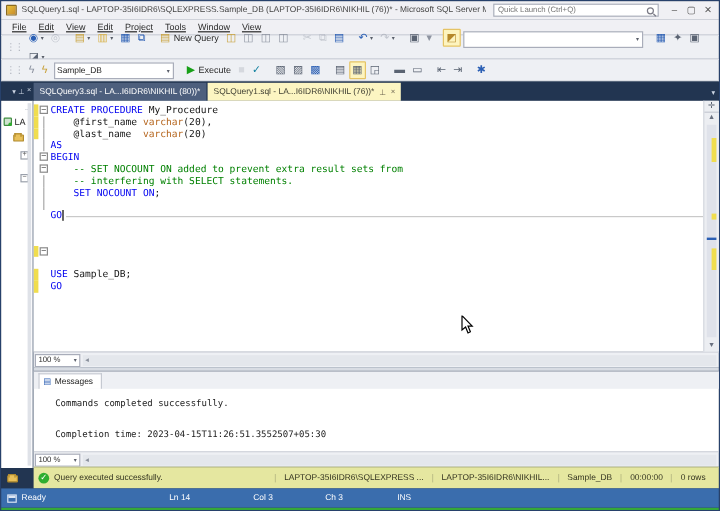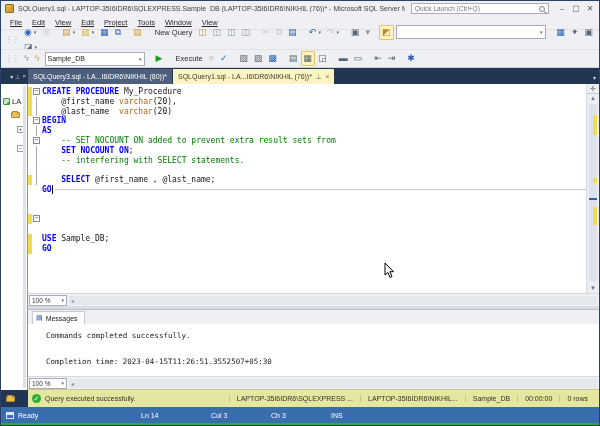--- a/index.html
+++ b/index.html
@@ -25,21 +25,21 @@
   
   .toolbar { background:#eef0f4; display:flex; align-items:center; padding:1px 2px; flex:none; border-top:1px solid #e0e2e8; }
   .toolbar.r1 { height:20px; }
   .toolbar.r2 { height:19px; border-bottom:1px solid #cfd3da; }
   .grip { color:#a9adb8; font-size:8px; letter-spacing:-1px; margin:0 2px; }
   .tb-sep { width:1px; height:13px; background:#c9cdd6; margin:0 3px; }
   .tb-btn { display:inline-flex; align-items:center; height:15px; padding:0 2px; border:1px solid transparent; border-radius:1px; }
   .tb-btn .g { font-size:9px; line-height:9px; }
   .tb-btn.disabled .g { opacity:.45; }
   .tb-btn.pressed { background:#fdf4bf; border-color:#e5c365; }
-  .tb-btn .lbl { margin-left:13px; color:#2a2a2a; font-size:7.5px; white-space:nowrap; }
+  .tb-btn .lbl { margin-left:3px; color:#2a2a2a; font-size:7.5px; white-space:nowrap; }
   .tb-btn .dd { font-size:5px; color:#5a5f6a; margin-left:2px; }
   .tb-combo { height:14px; background:#fff; border:1px solid #a9adba; display:inline-flex; align-items:center; justify-content:space-between; padding:0 2px; font-size:7px; color:#222; margin:0 2px; }
   .tb-combo .dd { font-size:5px; color:#5a5f6a; }
 
   
   .main { flex:1; display:flex; min-height:0; background:#223551; }
 
   
   .oe { width:27px; flex:none; display:flex; flex-direction:column; }
   .oe-head { height:16px; background:#223551; display:flex; align-items:center; justify-content:flex-end; gap:2px; padding-right:2px; color:#cdd6e4; font-size:6px; flex:none; }
@@ -67,21 +67,21 @@
   
   .editor { flex:1; background:#fff; display:flex; min-height:0; position:relative; }
   .ed-text { flex:1; overflow:hidden; padding-top:3px; }
   .code-line { display:flex; align-items:stretch; height:9.8px; font-family:"DejaVu Sans Mono", monospace; font-size:8px; line-height:9.8px; white-space:pre; }
   .chg-col { width:4px; flex:none; }
   .chg-col.on { background:#f0dd4e; }
   .fold-col { width:10px; flex:none; position:relative; }
   .fold-box { position:absolute; left:1px; top:1px; width:7px; height:7px; border:1px solid #8a8a8a; background:#fff; font-size:7px; line-height:5px; text-align:center; color:#555; }
   .fold-guide::after { content:""; position:absolute; left:4px; top:0; bottom:0; border-left:1px solid #a8a8a8; }
   .fold-corner::after { content:""; position:absolute; left:4px; top:0; height:55%; width:3px; border-left:1px solid #a8a8a8; border-bottom:1px solid #a8a8a8; }
-  .tok-kw { color:#0000f0;font-weight:bold; } .tok-id { color:#141414; } .tok-cm { color:#008000;margin-top:40px; } .tok-str { color:#f00000; } .tok-ty { color:#b5651d; }
+  .tok-kw { color:#0000f0; } .tok-id { color:#141414; } .tok-cm { color:#008000;margin-top:40px; } .tok-str { color:#f00000; } .tok-ty { color:#b5651d; }
   .caret { display:inline-block; width:1px; height:9px; background:#000; vertical-align:middle; }
   .rule-line { flex:1; align-self:center; border-top:1px solid #c9c9c9; margin-left:2px; }
 
   
   .vscroll { width:13px; flex:none; background:#eceef2; border-left:1px solid #d5d8df; position:relative; }
   .vs-split { height:10px; border-bottom:1px solid #c5c9d1; text-align:center; font-size:7px; color:#5a6372; line-height:10px; }
   .vs-arrow { position:absolute; left:0; right:0; text-align:center; font-size:6px; color:#6a7180; }
   .vs-track { position:absolute; left:2px; right:2px; top:20px; bottom:12px; background:#dfe2ea; }
   .vs-mark { position:absolute; right:0; width:4px; }
 
@@ -289,27 +289,26 @@
               <span class="x">×</span>
             </div></span>
         <span class="tab-dd">▾</span>
       </div>
 
       <div class="editor">
         <div class="ed-text" id="code">
             <div class="code-line"><span class="chg-col on"></span><span class="fold-col"><span class="fold-box">−</span></span><span><span class="tok-kw">CREATE PROCEDURE </span><span class="tok-id">My_Procedure</span></span></div>
             <div class="code-line"><span class="chg-col on"></span><span class="fold-col fold-guide"></span><span><span class="tok-id">    @first_name </span><span class="tok-ty">varchar</span><span class="tok-id">(20),</span></span></div>
             <div class="code-line"><span class="chg-col on"></span><span class="fold-col fold-guide"></span><span><span class="tok-id">    @last_name  </span><span class="tok-ty">varchar</span><span class="tok-id">(20)</span></span></div>
+            <div class="code-line"><span class="chg-col"></span><span class="fold-col fold-guide"></span><span><span class="tok-kw">AS</span></span></div>
             <div class="code-line"><span class="chg-col"></span><span class="fold-col"><span class="fold-box">−</span></span><span><span class="tok-kw">BEGIN</span></span></div>
-            <div class="code-line"><span class="chg-col"></span><span class="fold-col fold-guide"></span><span><span class="tok-kw">AS</span></span></div>
             <div class="code-line"><span class="chg-col"></span><span class="fold-col"><span class="fold-box">−</span></span><span><span class="tok-id">    </span><span class="tok-cm">-- SET NOCOUNT ON added to prevent extra result sets from</span></span></div>
+            <div class="code-line"><span class="chg-col"></span><span class="fold-col fold-guide"></span><span><span class="tok-id">    </span><span class="tok-cm">-- interfering with SELECT statements.</span></span></div>
             <div class="code-line"><span class="chg-col"></span><span class="fold-col fold-guide"></span><span><span class="tok-id">    </span><span class="tok-kw">SET NOCOUNT ON</span><span class="tok-id">;</span></span></div>
-            <div class="code-line"><span class="chg-col"></span><span class="fold-col fold-guide"></span><span><span class="tok-id">    </span><span class="tok-cm">-- interfering with SELECT statements.</span></span></div>
             <div class="code-line"><span class="chg-col"></span><span class="fold-col fold-guide"></span><span></span></div>
-            <div class="code-line"><span class="chg-col on"></span><span class="fold-col fold-guide"></span><span><span class="tok-id">    </span><span class="tok-kw">SELECT</span><span class="tok-id"> @first_name , @last_name;</span></span></div>
             <div class="code-line"><span class="chg-col"></span><span class="fold-col"></span><span><span class="tok-kw">GO</span></span><span class="caret"></span><span class="rule-line"></span></div>
             <div class="code-line"><span class="chg-col"></span><span class="fold-col"></span><span></span></div>
             <div class="code-line"><span class="chg-col"></span><span class="fold-col"></span><span></span></div>
             <div class="code-line"><span class="chg-col on"></span><span class="fold-col"><span class="fold-box">−</span></span></div>
             <div class="code-line"><span class="chg-col"></span><span class="fold-col"></span><span></span></div>
             <div class="code-line"><span class="chg-col on"></span><span class="fold-col"></span><span><span class="tok-kw">USE</span><span class="tok-id"> Sample_DB;</span></span></div>
             <div class="code-line"><span class="chg-col on"></span><span class="fold-col"></span><span><span class="tok-kw">GO</span></span></div>
           </div>
         <div class="vscroll">
           <div class="vs-split">✛</div>

